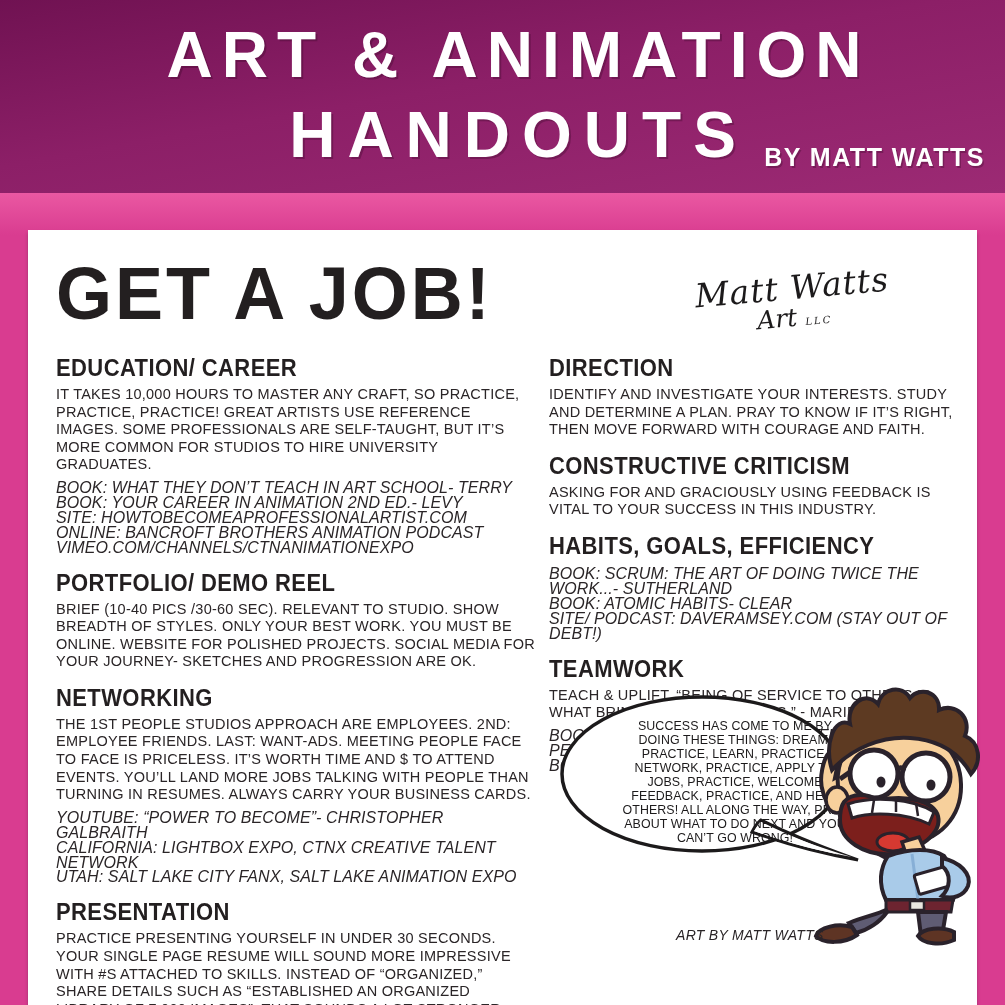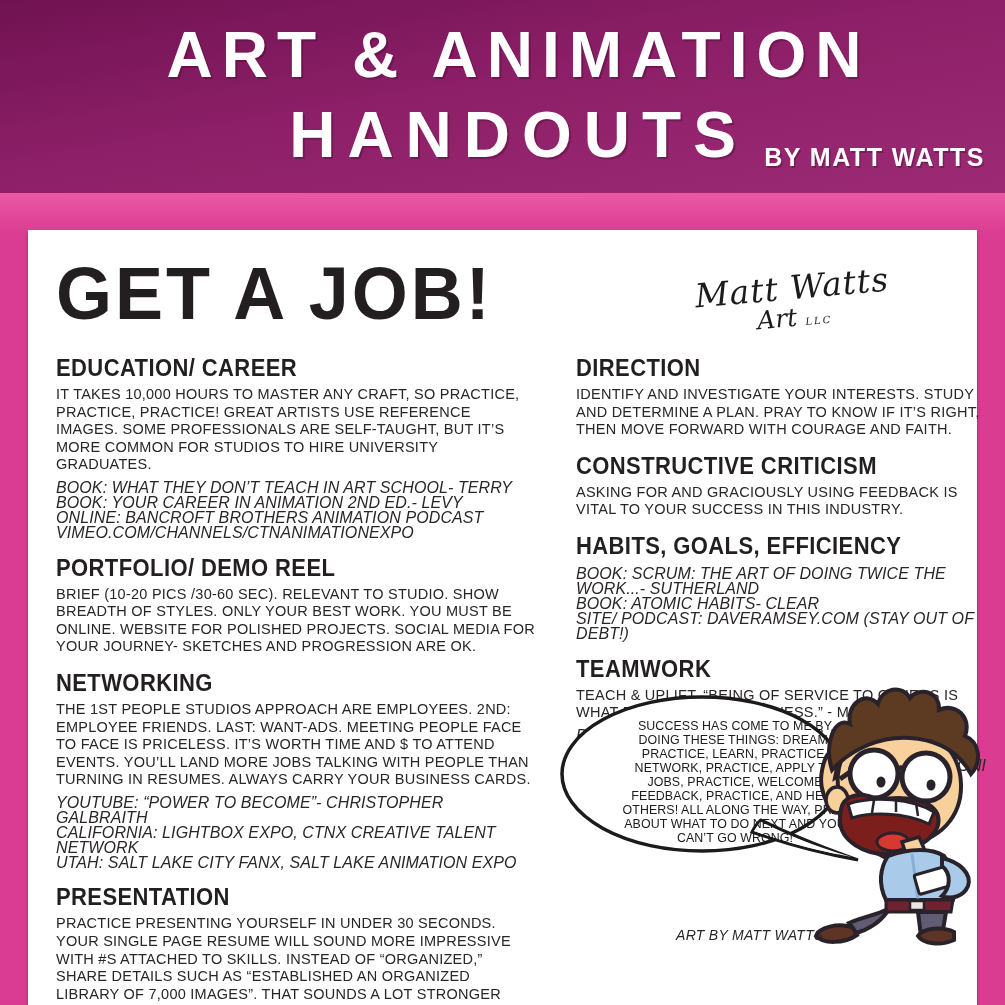--- a/index.html
+++ b/index.html
@@ -49,21 +49,21 @@
     position:absolute; left:655px; top:38px; width:220px;
     transform: rotate(-5deg);
     font-family:"DejaVu Serif", serif; font-style:italic;
     color:#1c1a1b; text-align:center;
   }
   .sig-line1 { font-size:33px; letter-spacing:1px; }
   .sig-line2 { font-size:25px; margin-top:-4px; }
   .sig-suffix { font-size:10px; font-style:italic; letter-spacing:2px; }
   
   .col-left  { position:absolute; left:28px;  top:126px; width:481px; }
-  .col-right { position:absolute; left:548px; top:126px; width:413px; }
+  .col-right { position:absolute; left:521px; top:126px; width:413px; }
   .section { margin-bottom:15px; }
   .section-heading {
     font-size:22px; font-weight:900; letter-spacing:.4px;
     margin-bottom:4px; transform-origin:left; transform: scaleY(1.05);
   }
   .section-body {
     font-size:14.5px; line-height:17.6px; letter-spacing:.25px;
     color:#2a2527;
   }
   .resources { margin-top:7px; }
@@ -107,28 +107,29 @@
   </div>
 
   <div class="col-left">
 
     <div class="section">
       <div class="section-heading">EDUCATION/ CAREER</div>
       <div class="section-body">IT TAKES 10,000 HOURS TO MASTER ANY CRAFT, SO PRACTICE, PRACTICE, PRACTICE! GREAT ARTISTS USE REFERENCE IMAGES. SOME PROFESSIONALS ARE SELF-TAUGHT, BUT IT’S MORE COMMON FOR STUDIOS TO HIRE UNIVERSITY GRADUATES.</div>
       <div class="resources">
         <div class="res-line">BOOK: WHAT THEY DON’T TEACH IN ART SCHOOL- TERRY</div>
         <div class="res-line">BOOK: YOUR CAREER IN ANIMATION 2ND ED.- LEVY</div>
+        <div class="res-line">SITE: HOWTOBECOMEAPROFESSIONALARTIST.COM</div>
         <div class="res-line">ONLINE: BANCROFT BROTHERS ANIMATION PODCAST</div>
         <div class="res-line">VIMEO.COM/CHANNELS/CTNANIMATIONEXPO</div>
       </div>
     </div>
 
     <div class="section">
       <div class="section-heading">PORTFOLIO/ DEMO REEL</div>
-      <div class="section-body">BRIEF (10-20 PICS /30-60 SEC). RELEVANT TO STUDIO. SHOW BREADTH OF STYLES. ONLY YOUR BEST WORK. YOU MUST BE ONLINE. WEBSITE FOR POLISHED PROJECTS. SOCIAL MEDIA FOR YOUR JOURNEY- SKETCHES AND PROGRESSION ARE OK.</div>
+      <div class="section-body">BRIEF (10-40 PICS /30-60 SEC). RELEVANT TO STUDIO. SHOW BREADTH OF STYLES. ONLY YOUR BEST WORK. YOU MUST BE ONLINE. WEBSITE FOR POLISHED PROJECTS. SOCIAL MEDIA FOR YOUR JOURNEY- SKETCHES AND PROGRESSION ARE OK.</div>
     </div>
 
     <div class="section">
       <div class="section-heading">NETWORKING</div>
       <div class="section-body">THE 1ST PEOPLE STUDIOS APPROACH ARE EMPLOYEES. 2ND: EMPLOYEE FRIENDS. LAST: WANT-ADS. MEETING PEOPLE FACE TO FACE IS PRICELESS. IT’S WORTH TIME AND $ TO ATTEND EVENTS. YOU’LL LAND MORE JOBS TALKING WITH PEOPLE THAN TURNING IN RESUMES. ALWAYS CARRY YOUR BUSINESS CARDS.</div>
       <div class="resources">
         <div class="res-line">YOUTUBE: “POWER TO BECOME”- CHRISTOPHER GALBRAITH</div>
         <div class="res-line">CALIFORNIA: LIGHTBOX EXPO, CTNX CREATIVE TALENT NETWORK</div>
         <div class="res-line">UTAH: SALT LAKE CITY FANX, SALT LAKE ANIMATION EXPO</div>
       </div>

